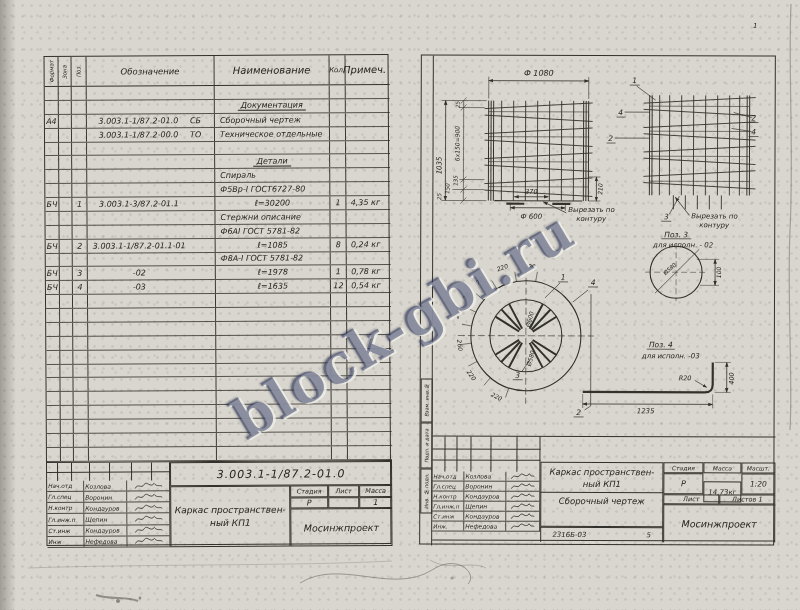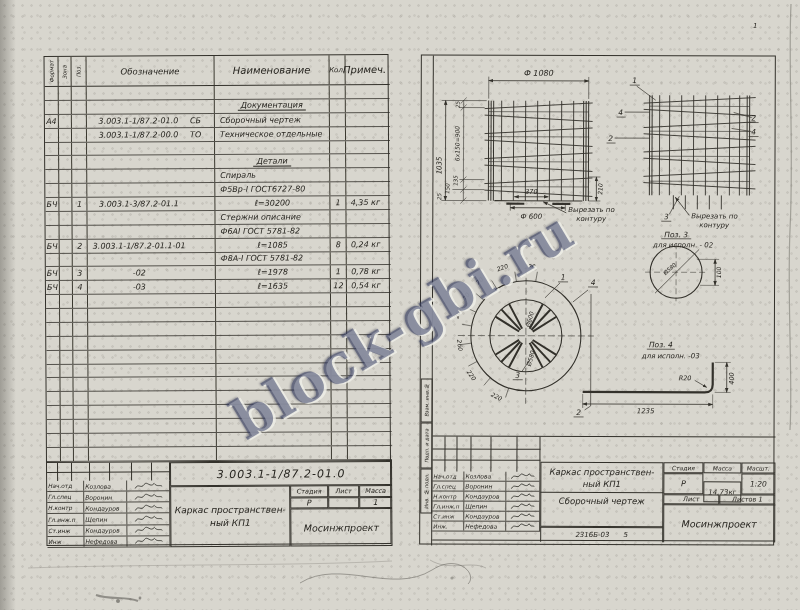--- a/index.html
+++ b/index.html
@@ -812,21 +812,21 @@
           </div>
         </div>
 
 
       <div class="cellbox hw" style="left:108px;top:25px;width:123px;height:65px;flex-direction:column;font-size:8.5px;line-height:12px;justify-content:flex-start;padding-top:3px;">
         <span>Каркас пространствен-</span>
         <span>ный КП1</span>
         <span style="border-top:.9px solid #33312b;width:123px;text-align:center;margin-top:2px;padding-top:2px;">Сборочный чертеж</span>
       </div>
 
-      <div class="cellbox hw" style="left:108px;top:90px;width:123px;height:15px;font-size:7px;border-bottom:none;">
+      <div class="cellbox hw" style="left:108px;top:90px;width:123px;height:15px;font-size:7px;border-bottom:none;gap:23px;">
         <span>2316Б-03</span>
         <span style="width:14px;"></span>
         <span>5</span>
       </div>
 
       <div class="cellbox hw" style="left:231px;top:25px;width:40px;height:11px;font-size:6px;">Стадия</div>
       <div class="cellbox hw" style="left:271px;top:25px;width:38px;height:11px;font-size:6px;">Масса</div>
       <div class="cellbox hw" style="left:309px;top:25px;width:34px;height:11px;font-size:6px;">Масшт.</div>
       <div class="cellbox hw" style="left:231px;top:36px;width:40px;height:21px;font-size:8px;">Р</div>
       <div class="cellbox hw" style="left:271px;top:36px;width:38px;height:21px;font-size:7px;margin-top:8px;">14,73кг</div>

